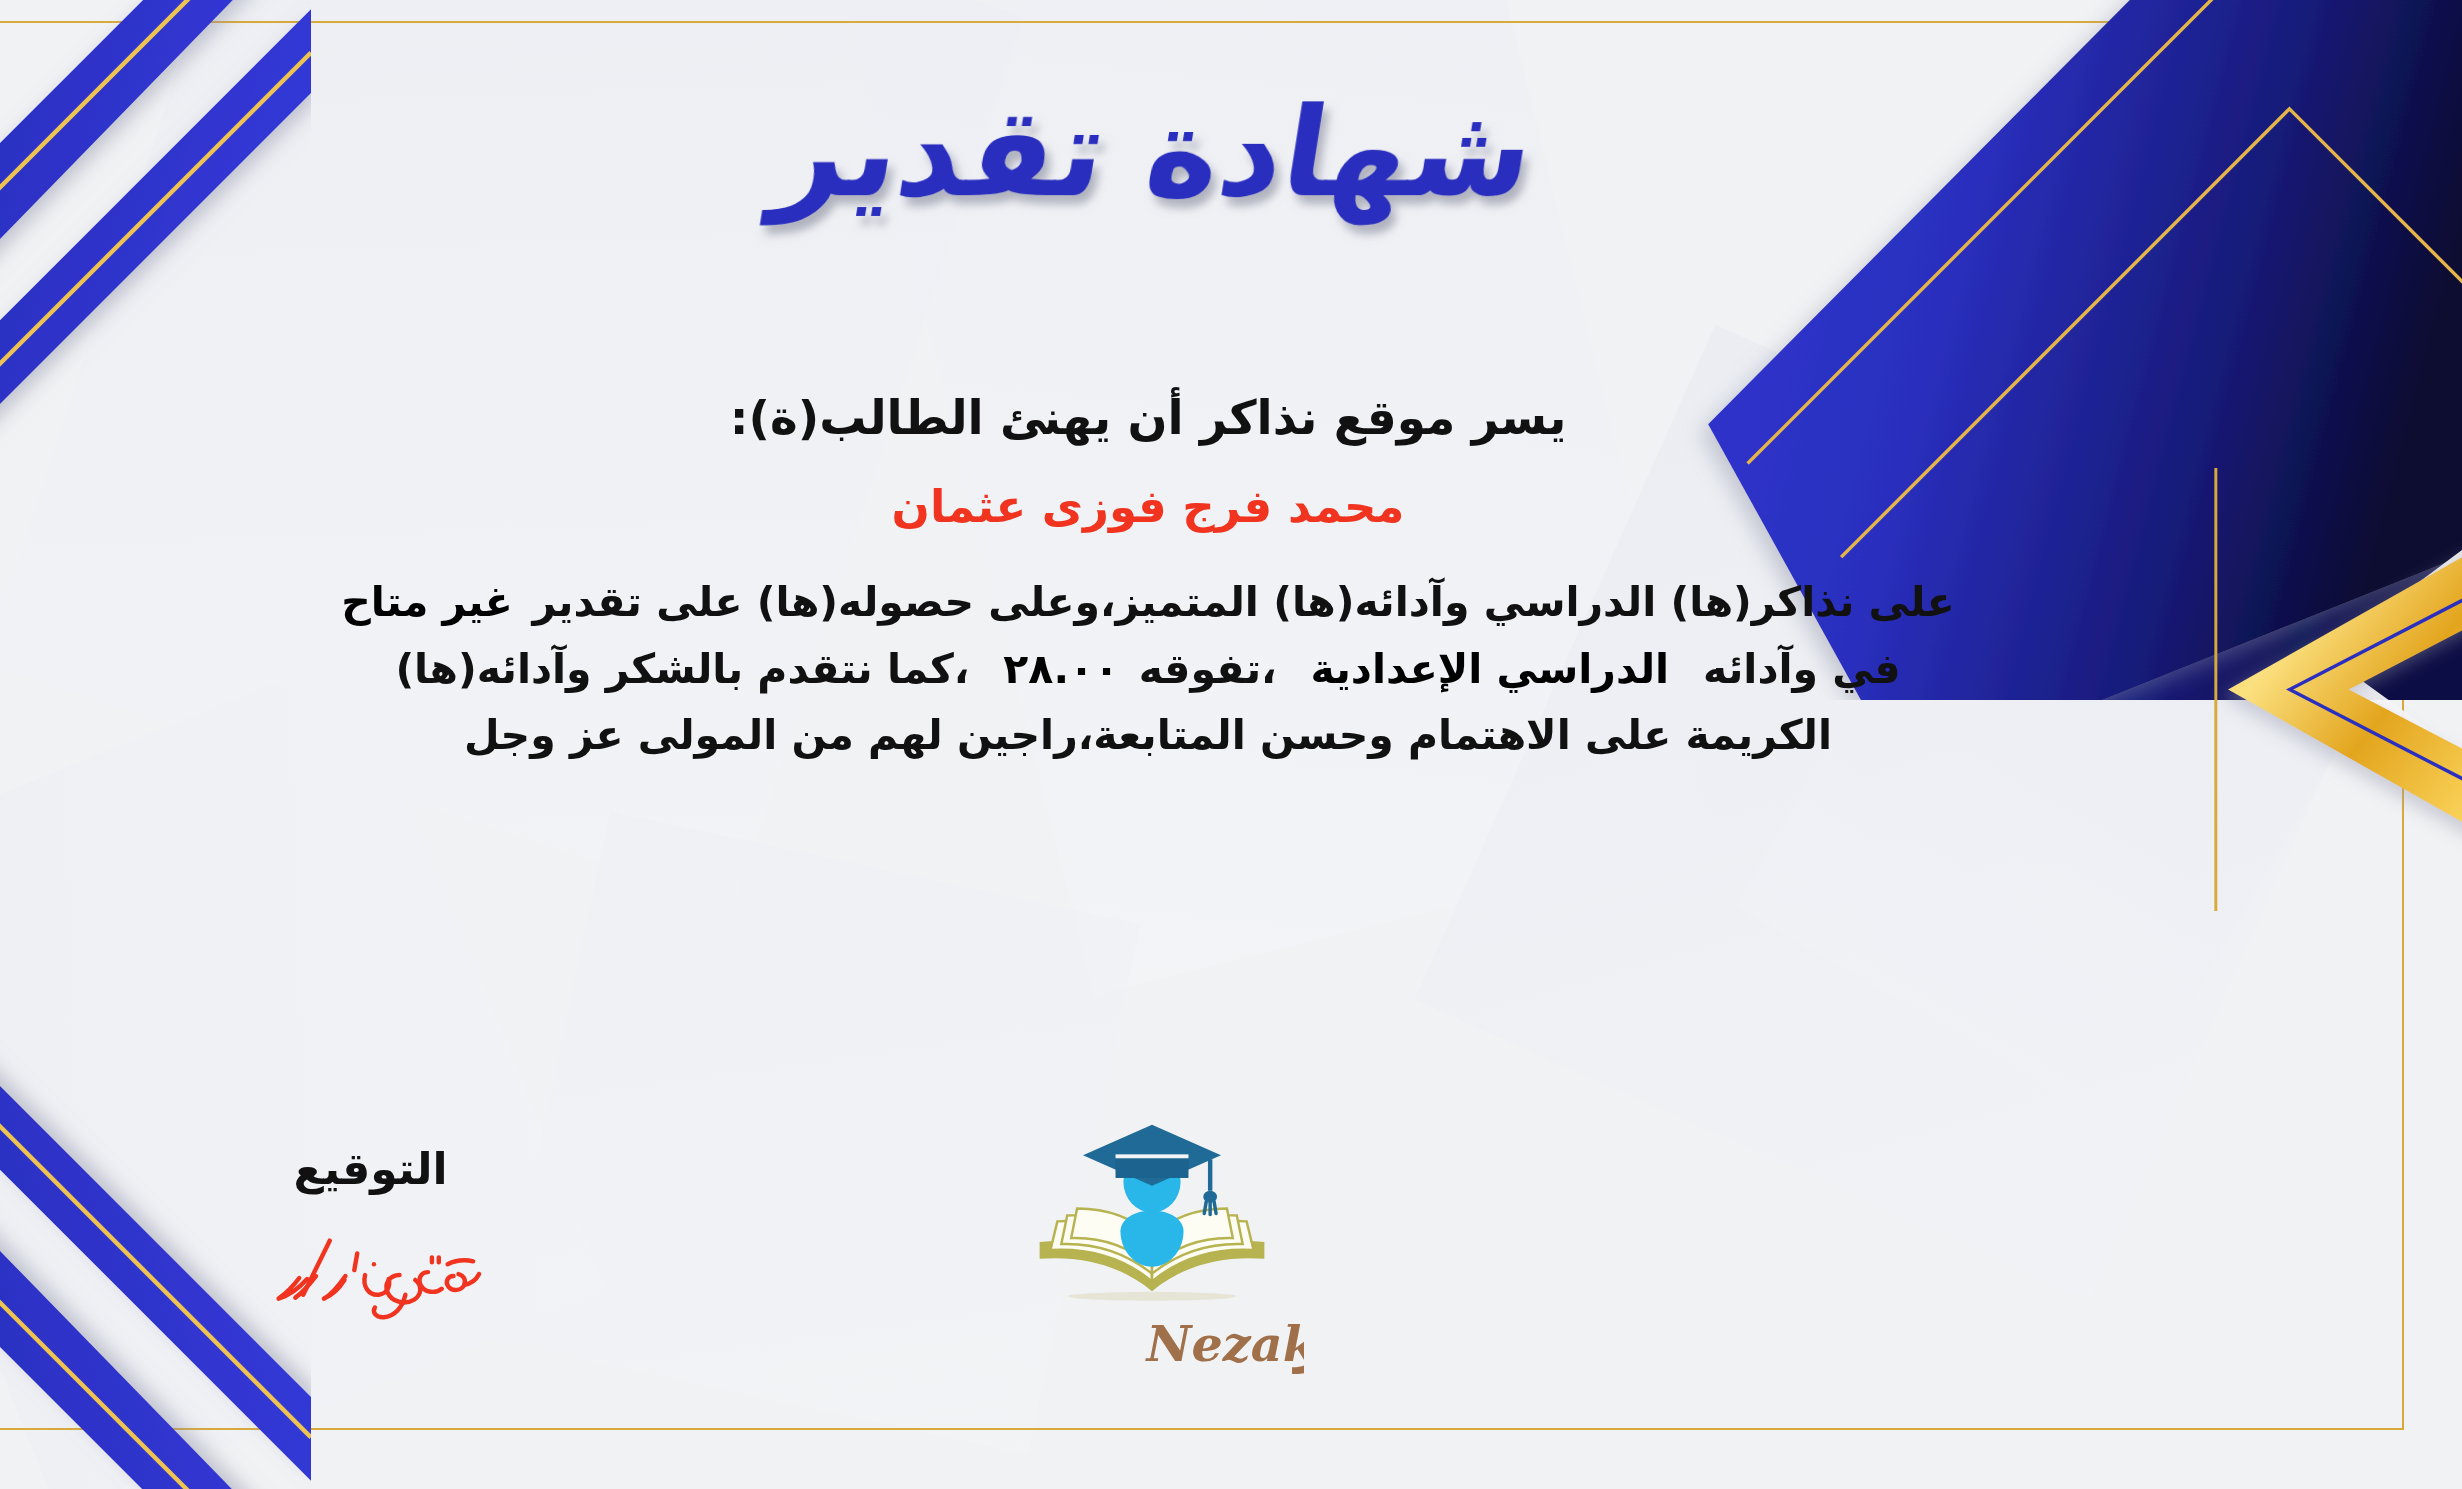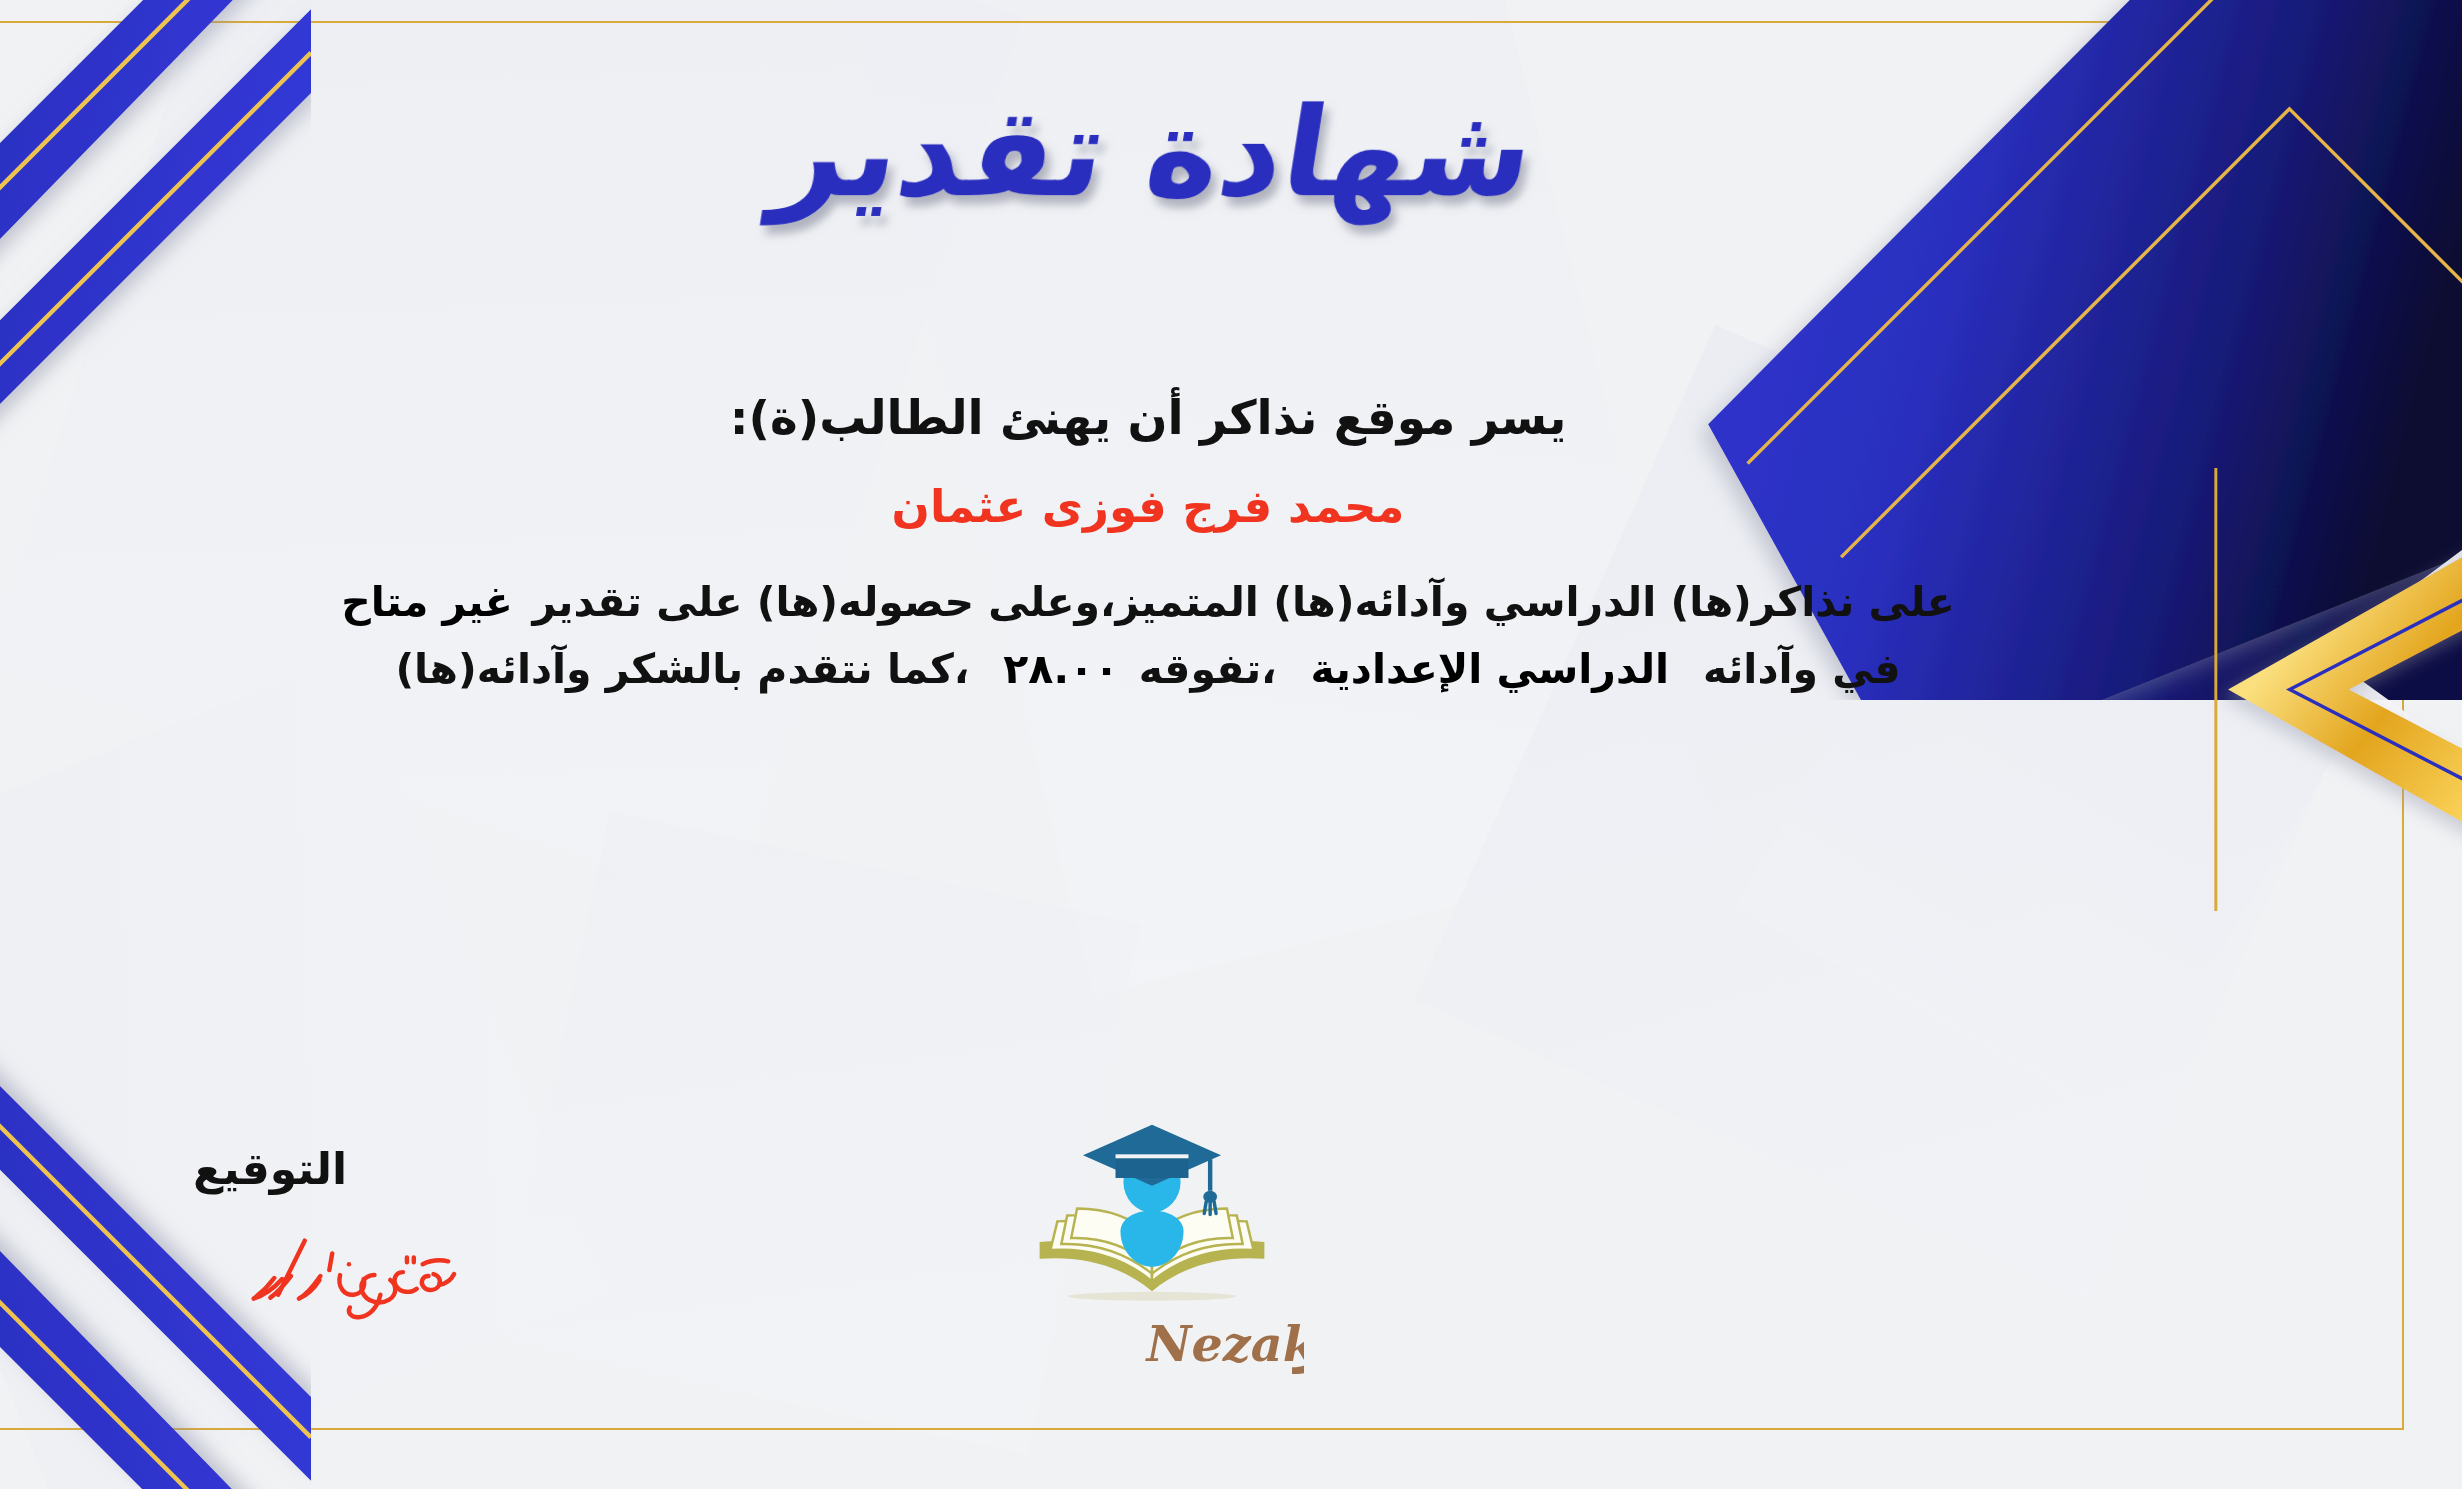--- a/index.html
+++ b/index.html
@@ -83,24 +83,24 @@
     margin:0;
     padding:0 29.5px;
   }
   .para .hl{color:#000000;}
   .para .sp{display:inline-block;width:34px;}
   .para .sp-sm{display:inline-block;width:19.7px;}
 
   
   .sign-block{
     position:absolute;
-    left:359px;
+    left:384px;
     top:1147px;
     z-index:8;
-    text-align:left;
+    text-align:center;
     direction:rtl;
     width:305px;
   }
   .sign-label{
     font-size:44px;
     font-weight:700;
     color:#111111;
     line-height:1;
     margin:0 0 29.5px 0;
   }
@@ -250,21 +250,21 @@
 
   <div class="content">
 
     <p class="greeting">يسر موقع نذاكر أن يهنئ الطالب(ة):</p>
 
     <p class="student-name">محمد فرج فوزى عثمان</p>
 
     <p class="para">
       <span>على نذاكر(ها) الدراسي وآدائه(ها) المتميز،وعلى حصوله(ها) على تقدير</span><span class="sp-sm"></span><span class="hl">غير متاح</span><br>
       <span>في وآدائه</span><span class="sp"></span><span class="hl">الدراسي الإعدادية</span><span class="sp"></span><span>،تفوقه</span><span class="sp-sm"></span><span class="hl">٢٨.٠٠</span><span class="sp"></span><span>،كما نتقدم بالشكر وآدائه(ها)</span><br>
-      <br>
+      <span>الكريمة على الاهتمام وحسن المتابعة،راجين لهم من المولى عز وجل</span><br>
     </p>
   </div>
 
   <div class="sign-block">
     <p class="sign-label">التوقيع</p>
     <svg class="sign-mark" width="276" height="113" viewBox="0 0 560 230" xmlns="http://www.w3.org/2000/svg">
 
       <g fill="none" stroke="#f0341f" stroke-width="9" stroke-linecap="round" stroke-linejoin="round">
 
         <path d="M196 40 L142 150"></path>

